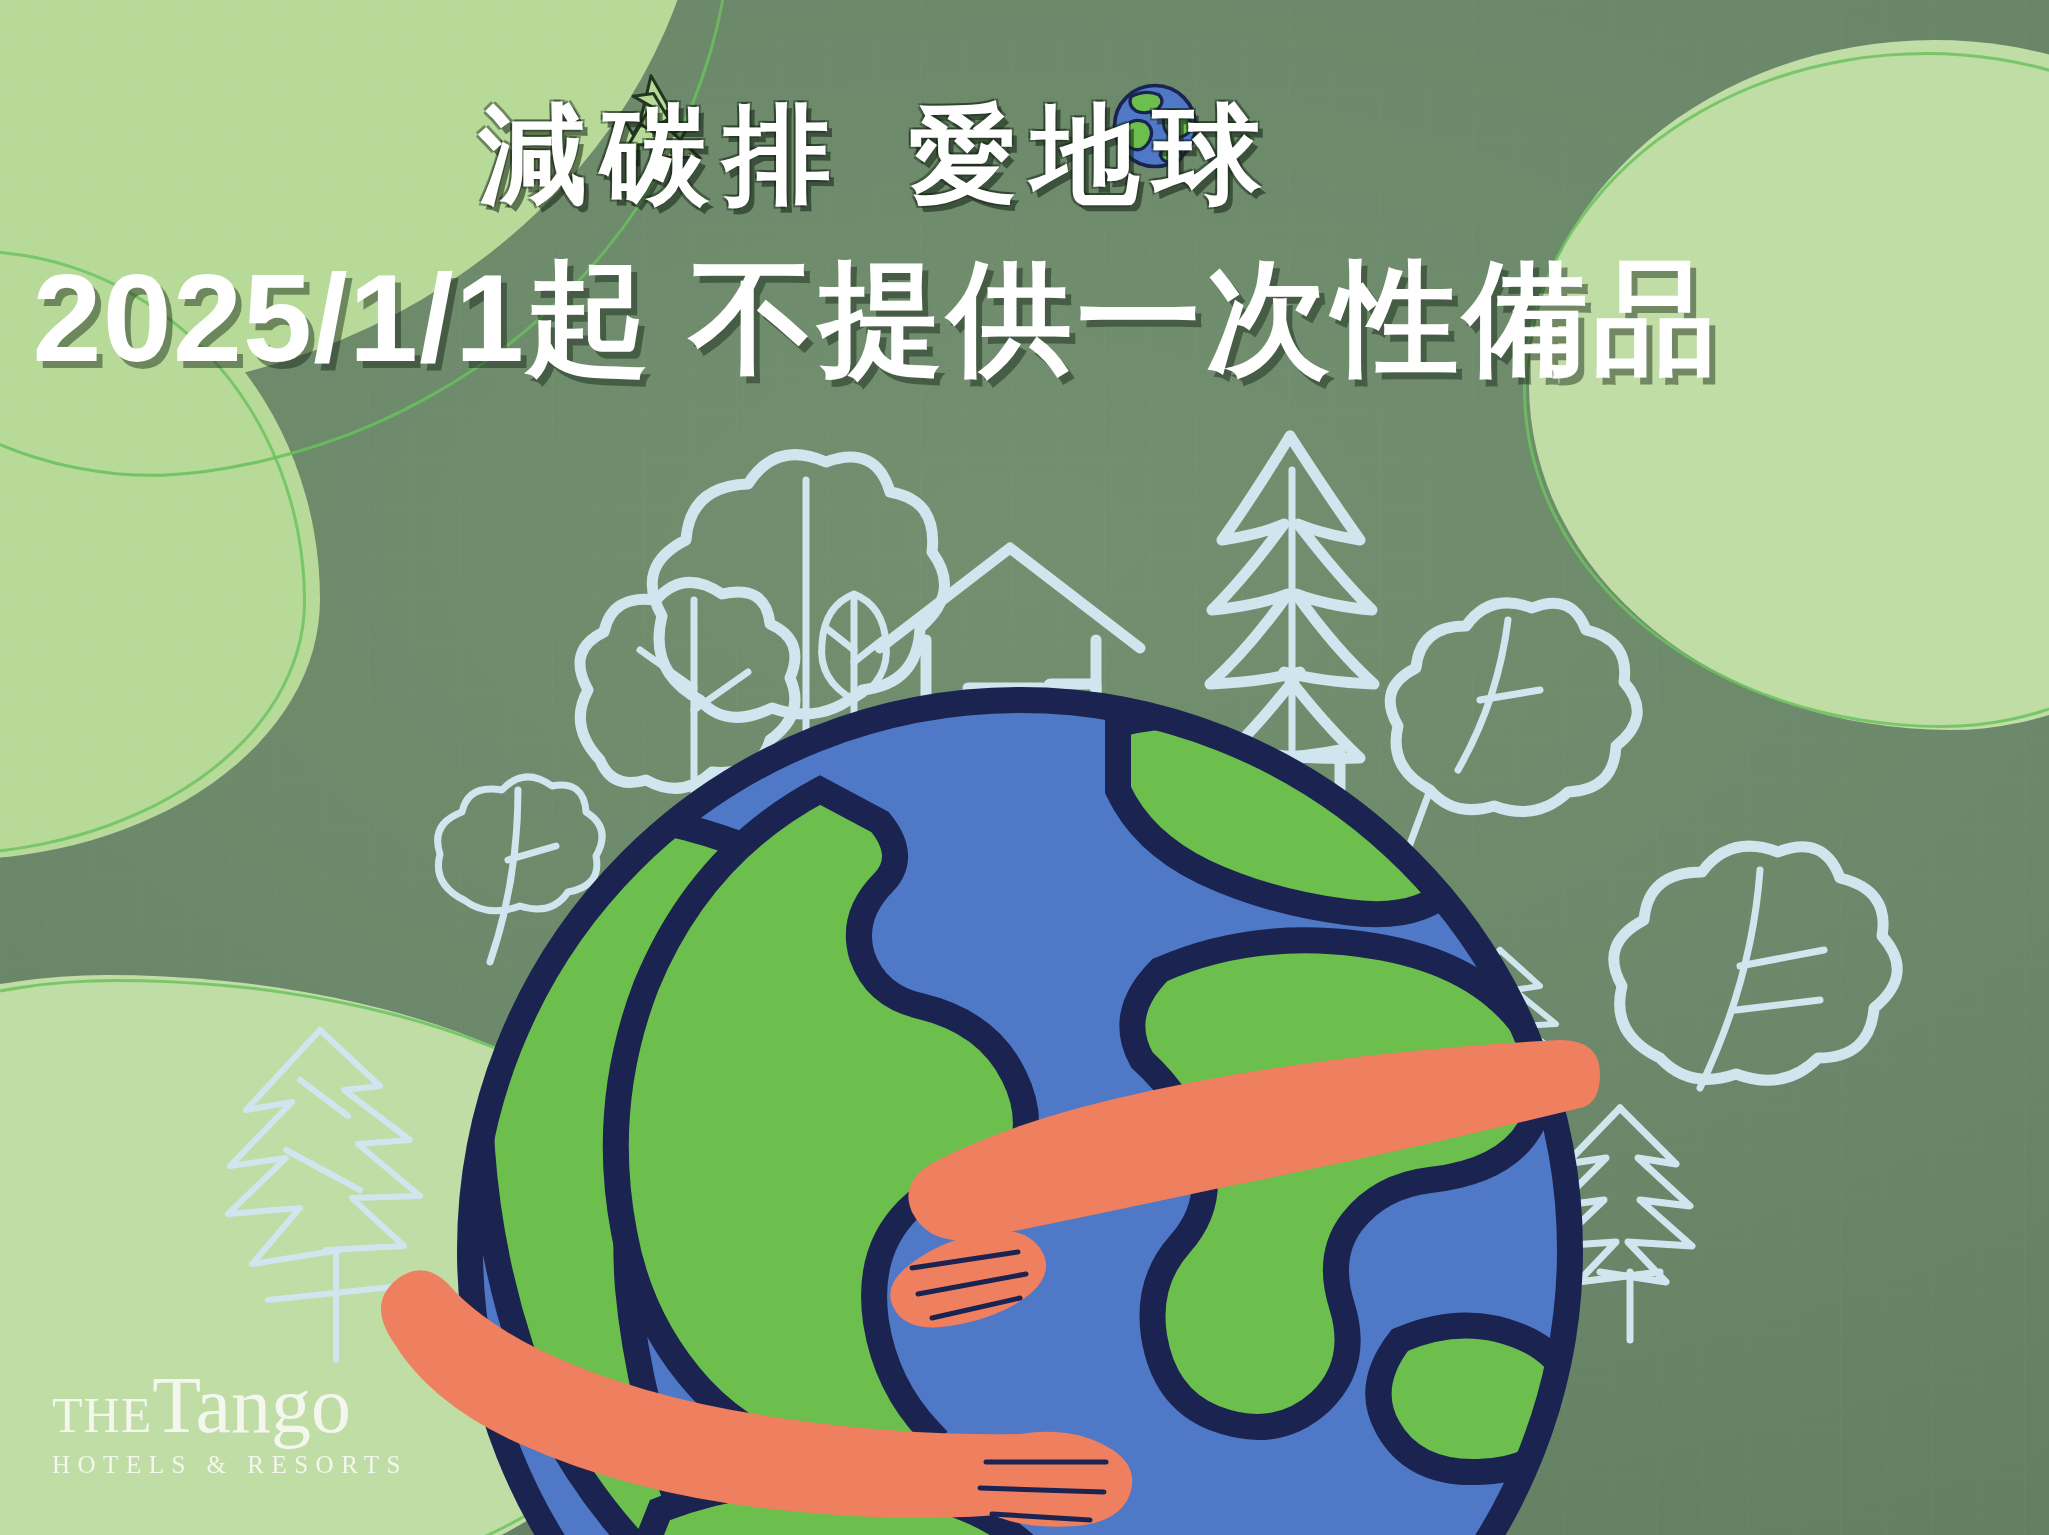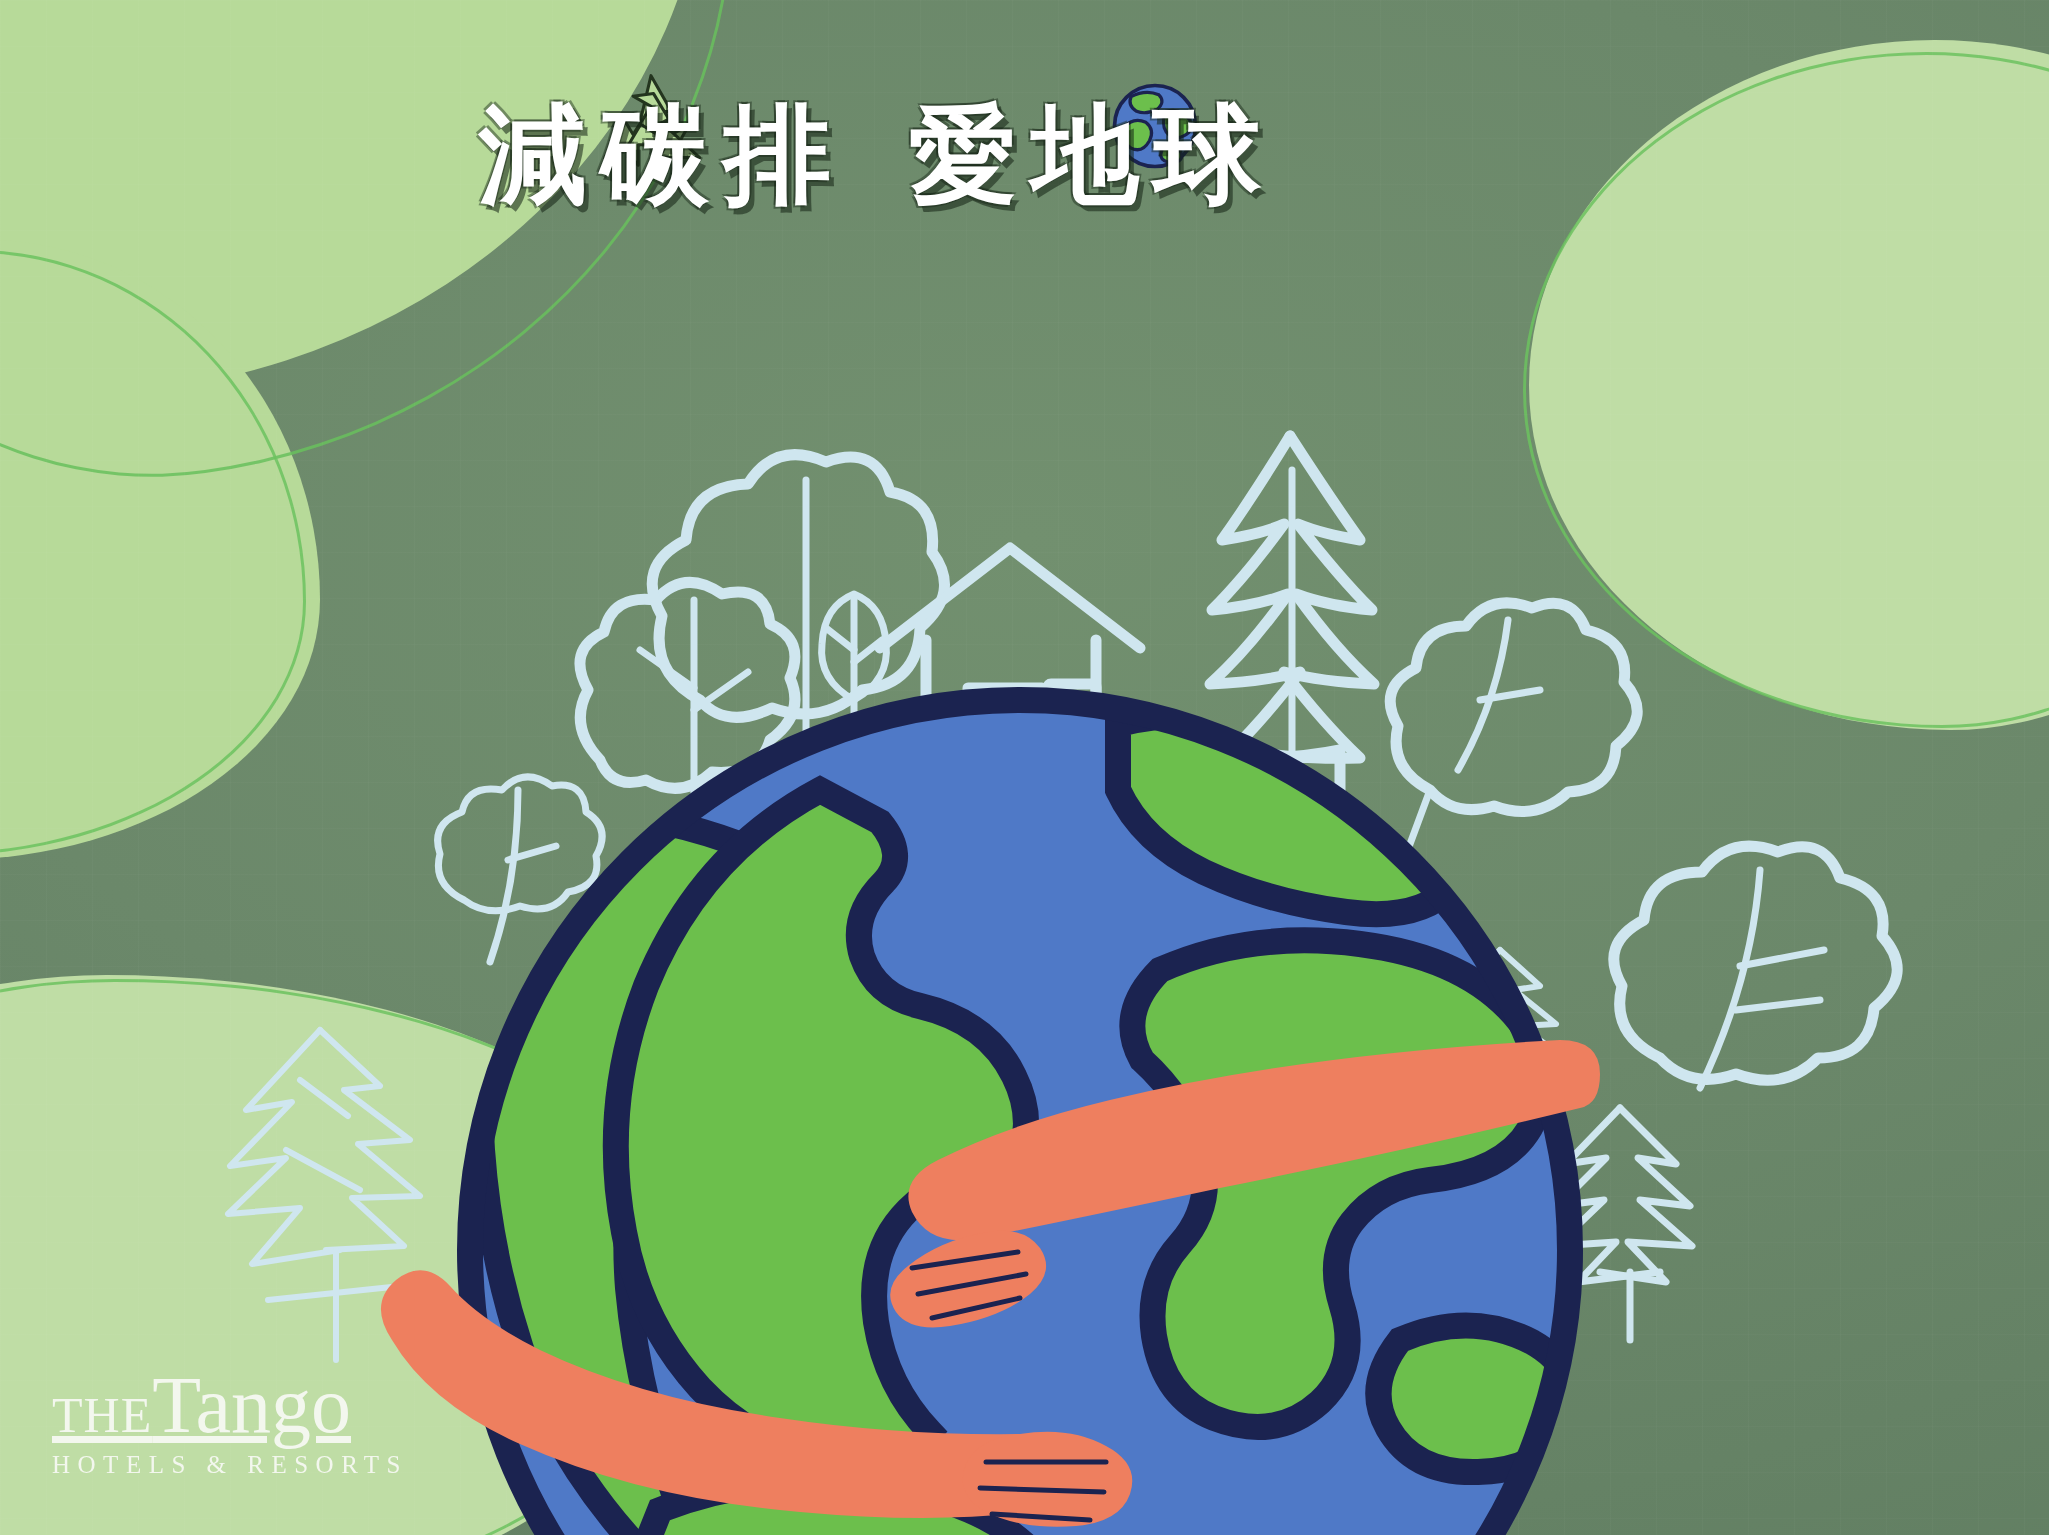--- a/index.html
+++ b/index.html
@@ -108,21 +108,21 @@
     text-shadow:3px 3px 4px rgba(20,34,20,.40);
   }
 
   
   .logo{
     position:absolute;left:52px;bottom:56px;z-index:45;
     color:#f3f7ee;text-align:left;
   }
   .logo-main{
     font-family:"Liberation Serif","DejaVu Serif",serif;
-    font-size:70px;line-height:1;white-space:nowrap;text-decoration:underline;
+    font-size:70px;line-height:1;white-space:nowrap;
   }
   .logo-the{font-size:50px;letter-spacing:.02em;}
   .logo-tango{font-size:80px;font-style:normal;}
   .logo-sub{
     font-family:Liberation Serif, serif;
     font-size:25px;letter-spacing:.30em;margin-top:6px;white-space:nowrap;
   }
 </style>
 </head>
 <body>
@@ -345,20 +345,24 @@
               </g>
             </svg><span>碳</span></span><span class="glyph">排</span><span class="gap"></span><span class="glyph">愛</span><span class="glyph">地</span><span class="glyph"><svg class="globe-inline" viewBox="0 0 100 100">
               <circle cx="50" cy="50" r="44" fill="#4f79c7" stroke="#1b2350" stroke-width="4"></circle>
               <path d="M24 18 Q40 10 54 16 Q62 24 52 32 Q40 38 30 34 Q20 28 24 18 Z" fill="#6cbf4c" stroke="#1b2350" stroke-width="3.5"></path>
               <path d="M16 52 Q26 40 40 46 Q50 54 44 66 Q36 80 24 74 Q12 66 16 52 Z" fill="#6cbf4c" stroke="#1b2350" stroke-width="3.5"></path>
               <path d="M62 34 Q80 30 88 44 Q92 58 78 62 Q64 64 60 52 Q58 40 62 34 Z" fill="#6cbf4c" stroke="#1b2350" stroke-width="3.5"></path>
               <path d="M58 74 Q70 70 78 78 Q82 88 70 90 Q58 90 56 82 Z" fill="#6cbf4c" stroke="#1b2350" stroke-width="3.5"></path>
             </svg><span>球</span></span>
     </div>
 
+    <div class="line2">
+      <span>2025/1/1</span><span class="cjk">起</span>
+      <span class="cjk">不提供一次性備品</span>
+    </div>
 
   </div>
 
   <div class="logo">
     <div class="logo-main">
       <span class="logo-the">THE</span><span class="logo-tango">Tango</span>
     </div>
     <div class="logo-sub">HOTELS &amp; RESORTS</div>
   </div>
 

